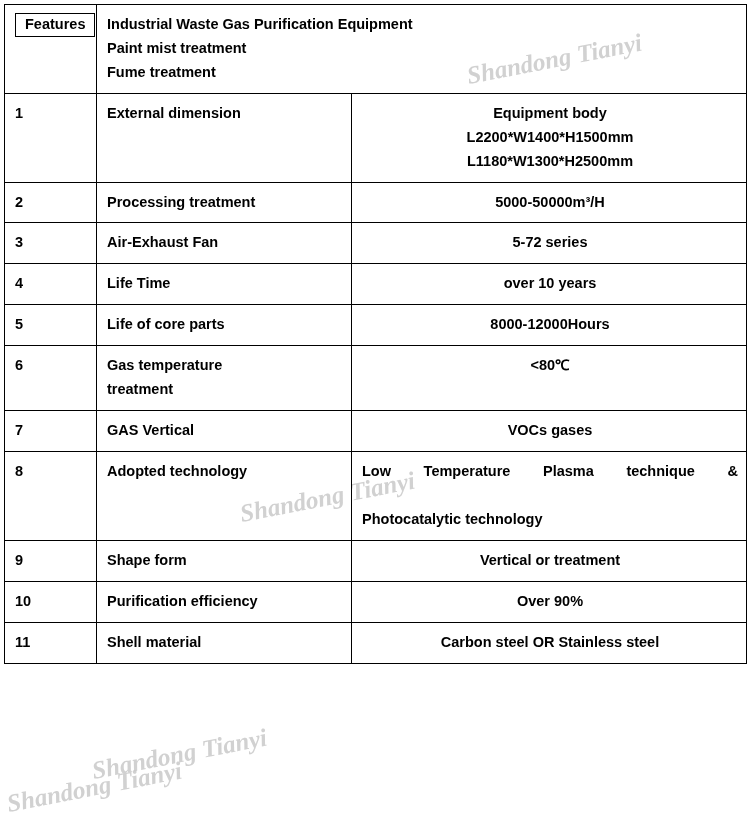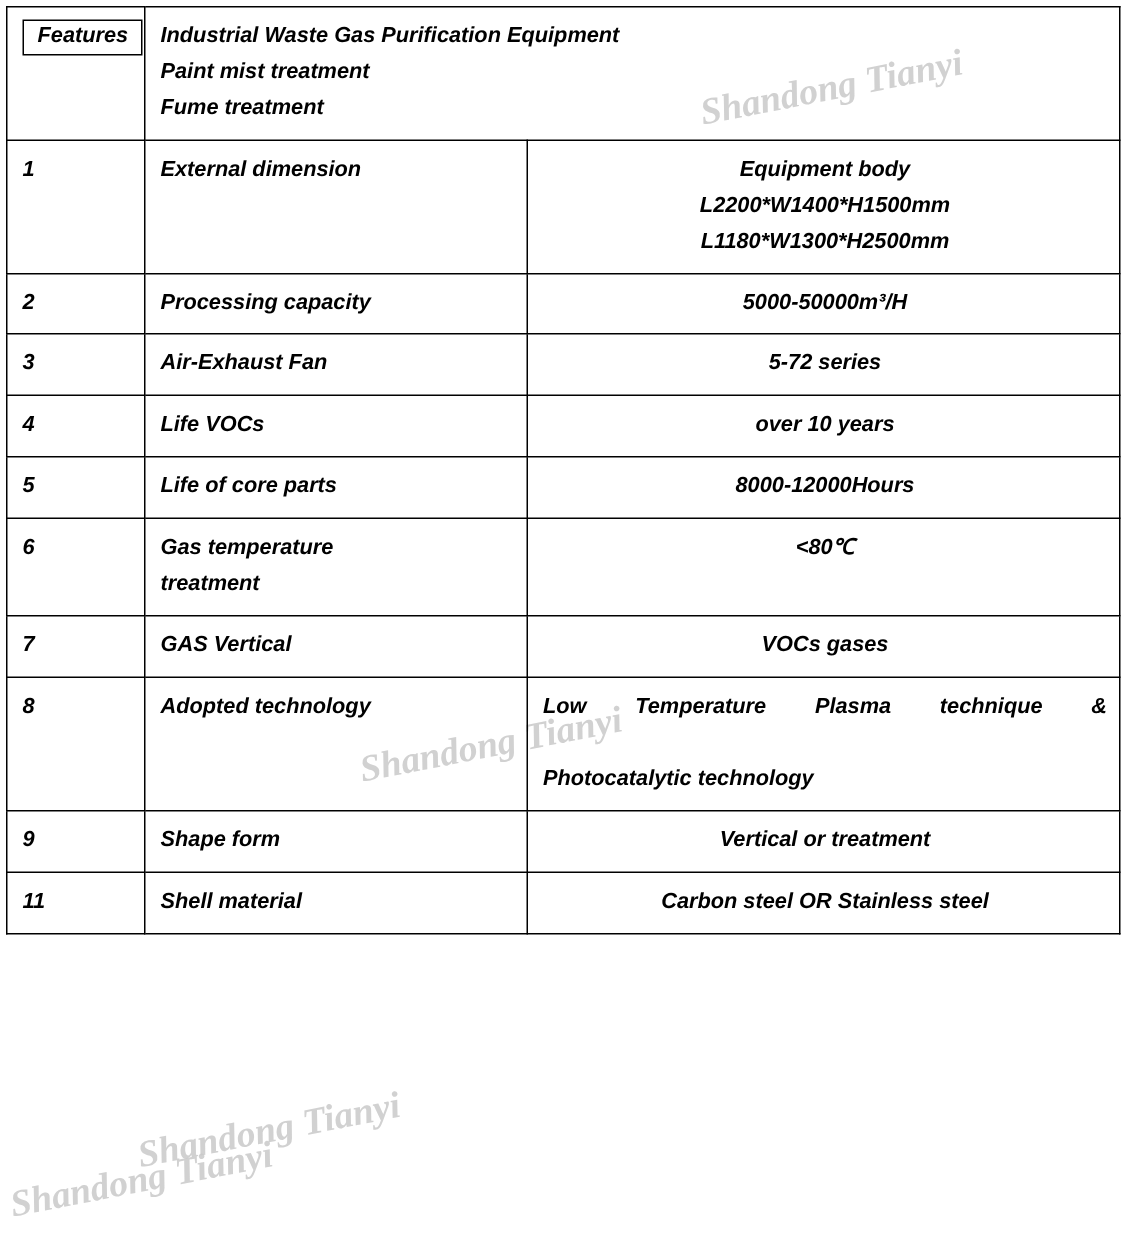--- a/index.html
+++ b/index.html
@@ -15,21 +15,20 @@
     position: relative;
     overflow: hidden;
   }
   #spec-table {
     border-collapse: collapse;
     table-layout: fixed;
     width: 742px;
     margin: 4px 0 0 4px;
     position: relative;
     z-index: 2;
-    font-style: italic;
   }
   #spec-table td {
     border: 1px solid #000000;
     vertical-align: top;
     padding: 8px 8px 8px 10px;
     font-size: 14.5px;
     line-height: 1.65;
     background: transparent;
   }
   col.c-idx { width: 92px; }
@@ -141,41 +140,41 @@
       <td class="val-cell">
         <span class="line">Equipment body</span>
         <span class="line">L2200*W1400*H1500mm</span>
         <span class="line">L1180*W1300*H2500mm</span>
       </td>
     </tr>
 
     <tr>
       <td class="idx-cell">2</td>
       <td class="name-cell">
-        <span class="line">Processing capacity</span>
+        <span class="line">Processing treatment</span>
       </td>
       <td class="val-cell">
         <span class="line">5000-50000m³/H</span>
       </td>
     </tr>
 
     <tr>
       <td class="idx-cell">3</td>
       <td class="name-cell">
         <span class="line">Air-Exhaust Fan</span>
       </td>
       <td class="val-cell">
         <span class="line">5-72 series</span>
       </td>
     </tr>
 
     <tr>
       <td class="idx-cell">4</td>
       <td class="name-cell">
-        <span class="line">Life VOCs</span>
+        <span class="line">Life Time</span>
       </td>
       <td class="val-cell">
         <span class="line">over 10 years</span>
       </td>
     </tr>
 
     <tr>
       <td class="idx-cell">5</td>
       <td class="name-cell">
         <span class="line">Life of core parts</span>
@@ -220,20 +219,29 @@
     <tr>
       <td class="idx-cell">9</td>
       <td class="name-cell">
         <span class="line">Shape form</span>
       </td>
       <td class="val-cell">
         <span class="line">Vertical or treatment</span>
       </td>
     </tr>
 
+    <tr>
+      <td class="idx-cell">10</td>
+      <td class="name-cell">
+        <span class="line">Purification efficiency</span>
+      </td>
+      <td class="val-cell">
+        <span class="line">Over 90%</span>
+      </td>
+    </tr>
 
     <tr>
       <td class="idx-cell">11</td>
       <td class="name-cell">
         <span class="line">Shell material</span>
       </td>
       <td class="val-cell">
         <span class="line">Carbon steel OR Stainless steel</span>
       </td>
     </tr>

